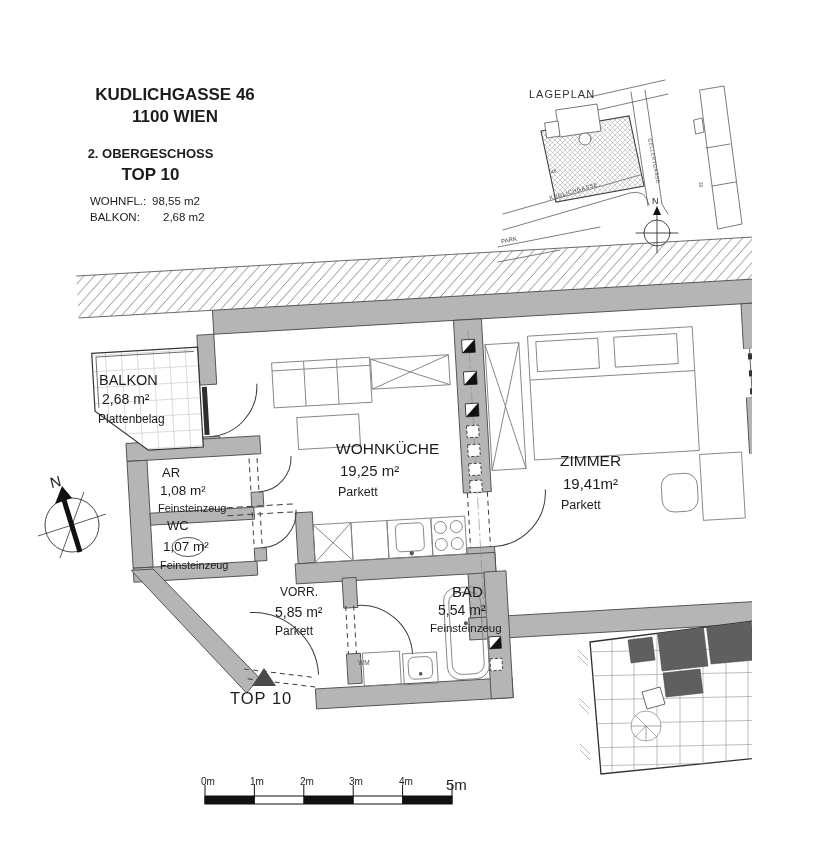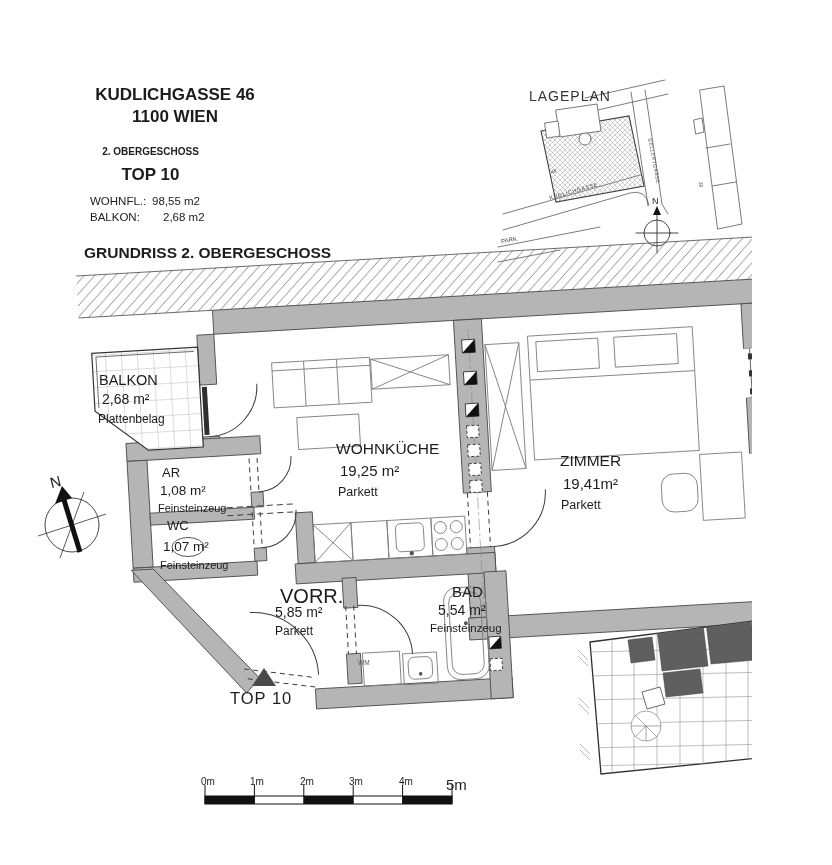--- a/index.html
+++ b/index.html
@@ -308,49 +308,48 @@
       <line x1="303.8" y1="785" x2="303.8" y2="804"></line>
           <line x1="353.2" y1="785" x2="353.2" y2="804"></line>
       <line x1="402.6" y1="785" x2="402.6" y2="804"></line>
           <line x1="452" y1="785" x2="452" y2="804"></line>
     </g>
   </g>
 </svg>
 
 <div class="lbl ctr" style="left:80px;top:86px;width:190px;font-size:17px;font-weight:700;">KUDLICHGASSE 46</div>
 <div class="lbl ctr" style="left:80px;top:108px;width:190px;font-size:17px;font-weight:700;">1100 WIEN</div>
-<div class="lbl ctr" style="left:58px;top:147px;width:185px;font-size:10px;font-weight:700;text-align:center;">2. OBERGESCHOSS</div>
+<div class="lbl ctr" style="left:58px;top:147px;width:185px;font-size:13px;font-weight:700;text-align:center;">2. OBERGESCHOSS</div>
 <div class="lbl ctr" style="left:58px;top:166px;width:185px;font-size:17px;font-weight:700;">TOP 10</div>
 <div class="lbl" style="left:90px;top:196px;font-size:11.5px;">WOHNFL.:</div>
 <div class="lbl" style="left:152px;top:196px;font-size:11.5px;">98,55 m2</div>
 <div class="lbl" style="left:90px;top:212px;font-size:11.5px;">BALKON:</div>
 <div class="lbl" style="left:152px;top:212px;font-size:11.5px;margin-left:11px;">2,68 m2</div>
-<div class="lbl" style="left:84px;top:245px;font-size:15.5px;font-weight:700;">GRUNDRISS 2. OBERGESCHOSS</div>
-
-<div class="lbl" style="left:529px;top:89px;font-size:14px;color:#333;letter-spacing:1px;">LAGEPLAN</div>
+
+<div class="lbl" style="left:529px;top:89px;font-size:11px;color:#333;letter-spacing:1px;">LAGEPLAN</div>
 <div class="lbl" style="left:549px;top:196px;font-size:5.5px;color:#444;letter-spacing:0.6px;transform:rotate(-16deg);transform-origin:0 0;">KUDLICHGASSE</div>
 <div class="lbl" style="left:652px;top:138px;font-size:5px;color:#444;letter-spacing:0.5px;transform:rotate(79deg);transform-origin:0 0;">GELLERTGASSE</div>
 <div class="lbl" style="left:501px;top:237px;font-size:6px;color:#444;transform:rotate(-11deg);">PARK</div>
 <div class="lbl" style="left:551px;top:169px;font-size:5px;color:#444;transform:rotate(-10deg);">46</div>
 <div class="lbl" style="left:698px;top:182px;font-size:5px;color:#444;transform:rotate(82deg);">39</div>
 <div class="lbl" style="left:652px;top:197px;font-size:9px;">N</div>
 
 <div class="lbl" style="left:99px;top:373px;font-size:14.5px;font-weight:500;">BALKON</div>
 <div class="lbl" style="left:102px;top:392px;font-size:14px;">2,68 m²</div>
 <div class="lbl" style="left:98px;top:413px;font-size:12px;">Plattenbelag</div>
 
 <div class="lbl" style="left:162px;top:466px;font-size:13px;font-weight:500;">AR</div>
 <div class="lbl" style="left:160px;top:484px;font-size:13.5px;">1,08 m²</div>
 <div class="lbl" style="left:158px;top:503px;font-size:11px;">Feinsteinzeug</div>
 
 <div class="lbl" style="left:167px;top:519px;font-size:13px;font-weight:500;">WC</div>
 <div class="lbl" style="left:163px;top:540px;font-size:13.5px;">1,07 m²</div>
 <div class="lbl" style="left:160px;top:560px;font-size:11px;">Feinsteinzeug</div>
 
-<div class="lbl" style="left:280px;top:586px;font-size:20px;font-weight:500;">VORR.</div>
+<div class="lbl" style="left:280px;top:586px;font-size:12px;font-weight:500;">VORR.</div>
 <div class="lbl" style="left:275px;top:605px;font-size:14px;">5,85 m²</div>
 <div class="lbl" style="left:275px;top:625px;font-size:12px;">Parkett</div>
 
 <div class="lbl" style="left:452px;top:584px;font-size:15px;font-weight:500;">BAD</div>
 <div class="lbl" style="left:438px;top:603px;font-size:14px;">5,54 m²</div>
 <div class="lbl" style="left:430px;top:623px;font-size:11.5px;">Feinsteinzeug</div>
 
 <div class="lbl" style="left:336px;top:441px;font-size:15.5px;font-weight:500;">WOHNKÜCHE</div>
 <div class="lbl" style="left:340px;top:463px;font-size:15px;">19,25 m²</div>
 <div class="lbl" style="left:338px;top:486px;font-size:12.5px;">Parkett</div>

